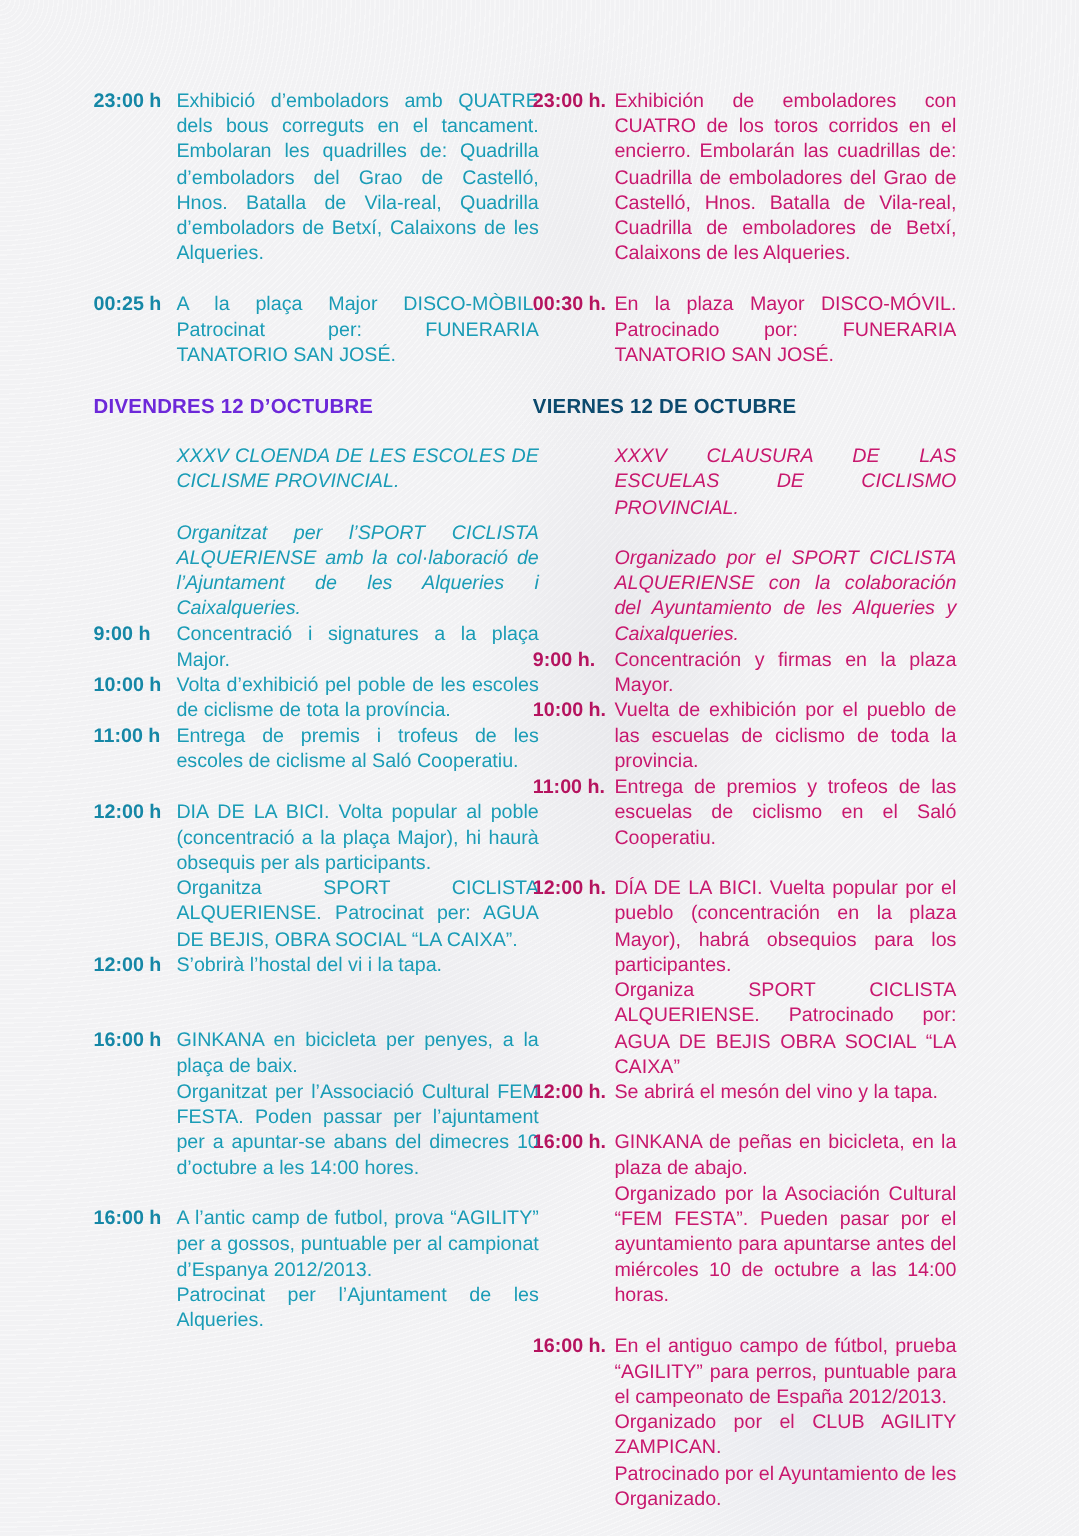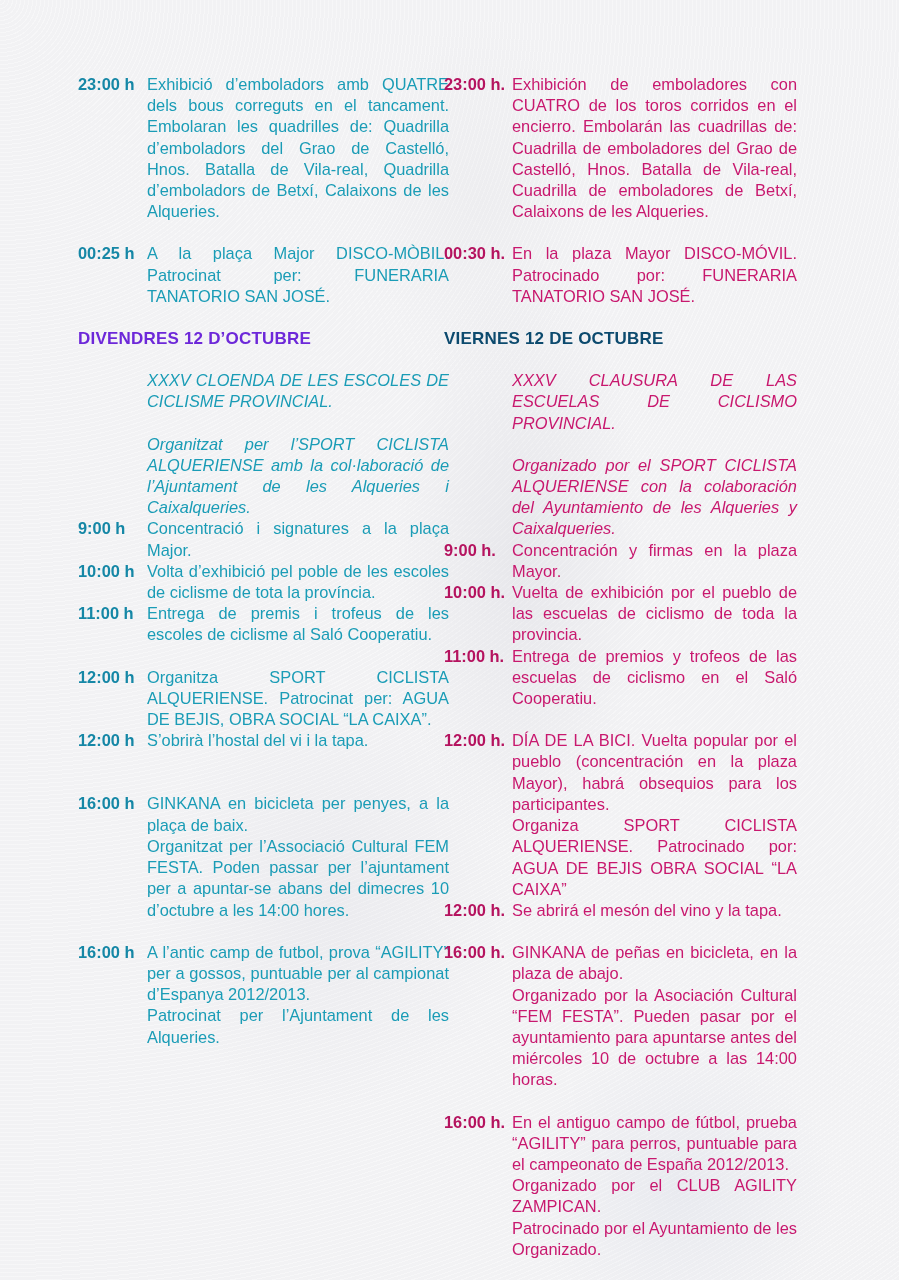--- a/index.html
+++ b/index.html
@@ -83,20 +83,21 @@
   <div class="entry">
     <span class="time">11:00 h</span>
     <div class="txt">
         <p>Entrega de premis i trofeus de les escoles de ciclisme al Saló Cooperatiu.</p>
       </div>
   </div>
   <div class="gap-m"></div>
   <div class="entry">
     <span class="time">12:00 h</span>
     <div class="txt">
+      <p>DIA DE LA BICI. Volta popular al poble (concentració a la plaça Major), hi haurà obsequis per als participants.</p>
       <p>Organitza SPORT CICLISTA ALQUERIENSE. Patrocinat per: AGUA DE BEJIS, OBRA SOCIAL “LA CAIXA”.</p>
     </div>
   </div>
   <div class="entry">
     <span class="time">12:00 h</span>
     <div class="txt">
         <p>S’obrirà l’hostal del vi i la tapa.</p>
       </div>
   </div>
   <div class="gap-m"></div>

